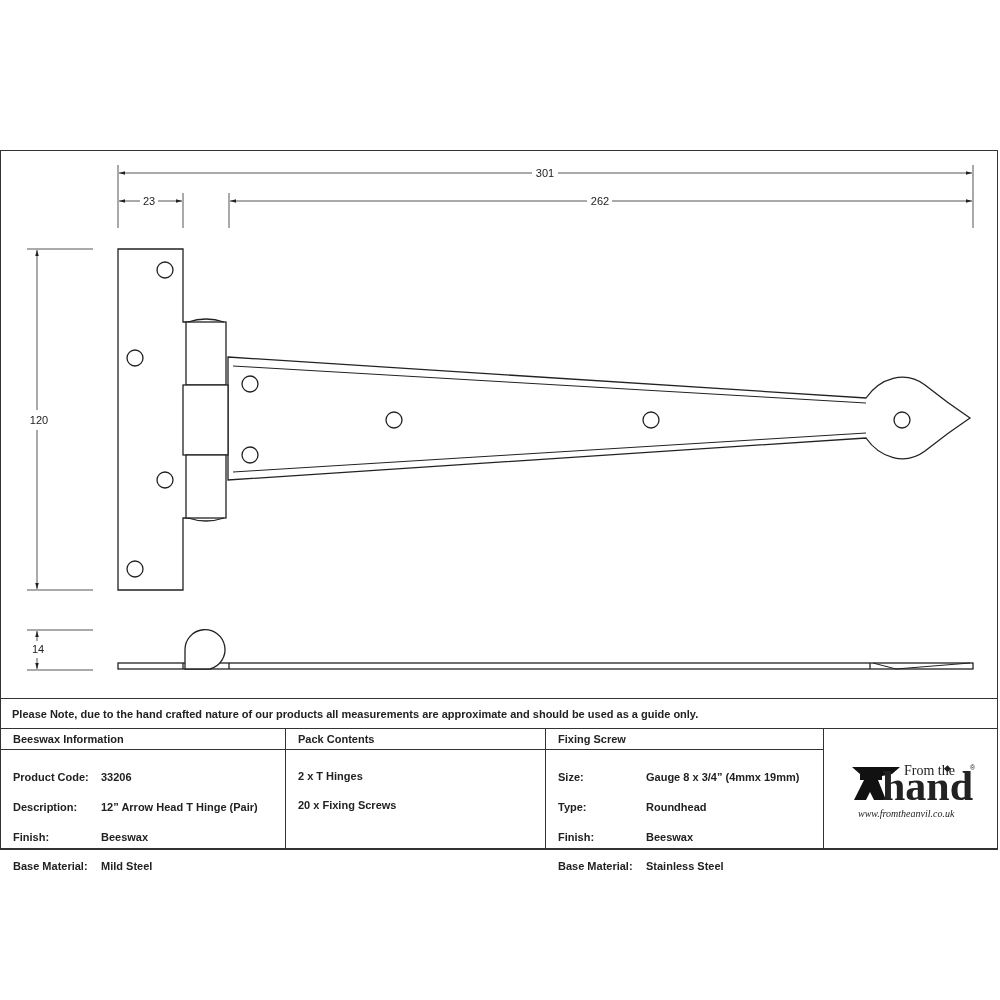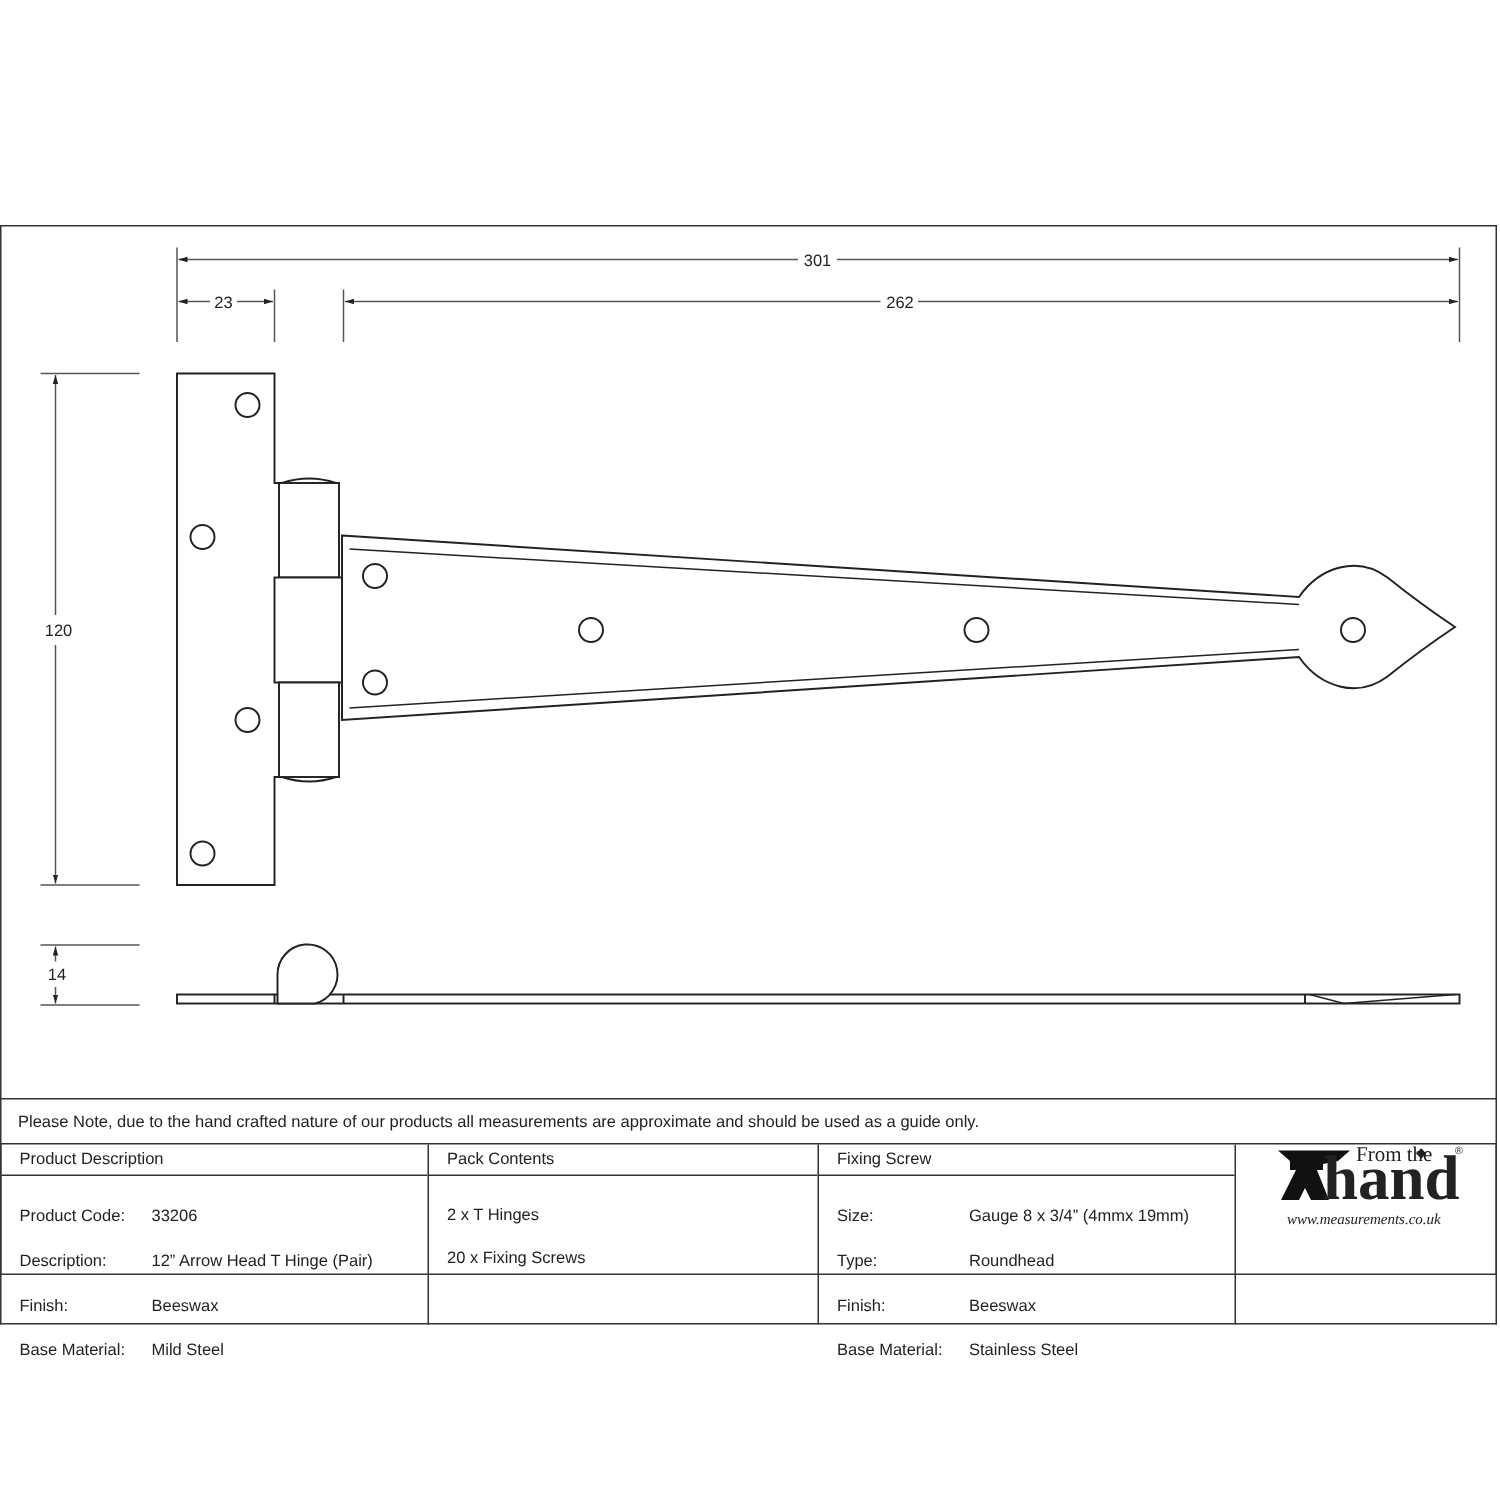--- a/index.html
+++ b/index.html
@@ -2,21 +2,21 @@
 <html><head>
 <meta charset="utf-8">
 <style>
   html, body { margin: 0; padding: 0; background: #ffffff; }
   body { width: 1000px; height: 1000px; position: relative; overflow: hidden;
          font-family: "Liberation Sans", "DejaVu Sans", sans-serif; color: #222; }
   #sheet { position: absolute; left: 0; top: 150px; width: 998px; height: 700px;
            border: 1.5px solid #333; box-sizing: border-box; }
   #drawing { position: absolute; left: 0; top: 0; }
   .dim-text { font-family: "Liberation Sans", sans-serif; font-size: 11px; fill: #222; }
-  #info { position: absolute; left: 0; top: 732px; width: 1000px; height: 152px; }
+  #info { position: absolute; left: 0; top: 698px; width: 1000px; height: 152px; font-weight: bold; }
   .row-note { position: absolute; left: 0; top: 0; width: 998px; height: 31px;
               border-top: 1.5px solid #333; border-bottom: 1.5px solid #333; box-sizing: border-box; }
   .note-text { position: absolute; left: 12px; top: 9px; font-size: 11px; }
   .col { position: absolute; top: 31px; height: 120px; box-sizing: border-box; border-right: 1.5px solid #333; }
   .col-head { height: 21px; border-bottom: 1.5px solid #333; box-sizing: border-box; font-size: 11px; padding: 4px 12px; }
   .col-body { padding: 6px 12px; font-size: 11px; }
   .kv { display: flex; height: 16.8px; line-height: 16.8px; margin-top: 13px; }
   .kv .k { width: 88px; }
   .line { height: 16.8px; line-height: 16.8px; margin-top: 12px; }
   #logo { position: absolute; left: 823px; top: 31px; width: 175px; height: 120px; border-right: 1.5px solid #333; box-sizing: border-box; }
@@ -100,21 +100,21 @@
     <path d="M873,663 L896,669 L970,663" fill="none" stroke-width="1"></path>
   </g>
 </svg>
 
 <div id="info">
   <div class="row-note">
     <span class="note-text">Please Note, due to the hand crafted nature of our products all measurements are approximate and should be used as a guide only.</span>
   </div>
 
   <div class="col" style="left:0; width:286px; border-left:1.5px solid #333;">
-    <div class="col-head">Product Description</div>
+    <div class="col-head">Beeswax Information</div>
     <div class="col-body">
       <div class="kv">
           <span class="k">Product Code:</span>
           <span>33206</span>
         </div>
       <div class="kv">
           <span class="k">Description:</span>
           <span>12” Arrow Head T Hinge (Pair)</span>
         </div>
       <div class="kv">
@@ -162,13 +162,13 @@
   <div style="position:absolute; left:0; top:150px; width:998px; border-top:1.5px solid #333;"></div>
 </div>
 
 <svg style="position:absolute; left:852px; top:764px;" width="50" height="40">
   <path d="M0,3 L48,3 L40,10 L30,12 L30,16 L26,16 L34,36 L22,36 L18,28 L14,36 L2,36 L12,16 L8,16 L8,10 Z" fill="#111"></path>
 </svg>
 <span class="logo-from">From the</span>
 <span style="position:absolute; left:944px; top:763px; font-size:9px;">◆</span>
 <span style="position:absolute; left:882px; top:762px; font-family:'Liberation Serif',serif; font-size:42px; font-weight:bold;">hand</span>
 <span style="position:absolute; left:970px; top:764px; font-size:7px;">®</span>
-<span class="logo-url">www.measurements.co.uk</span>
+<span class="logo-url">www.fromtheanvil.co.uk</span>
 
 </body></html>

